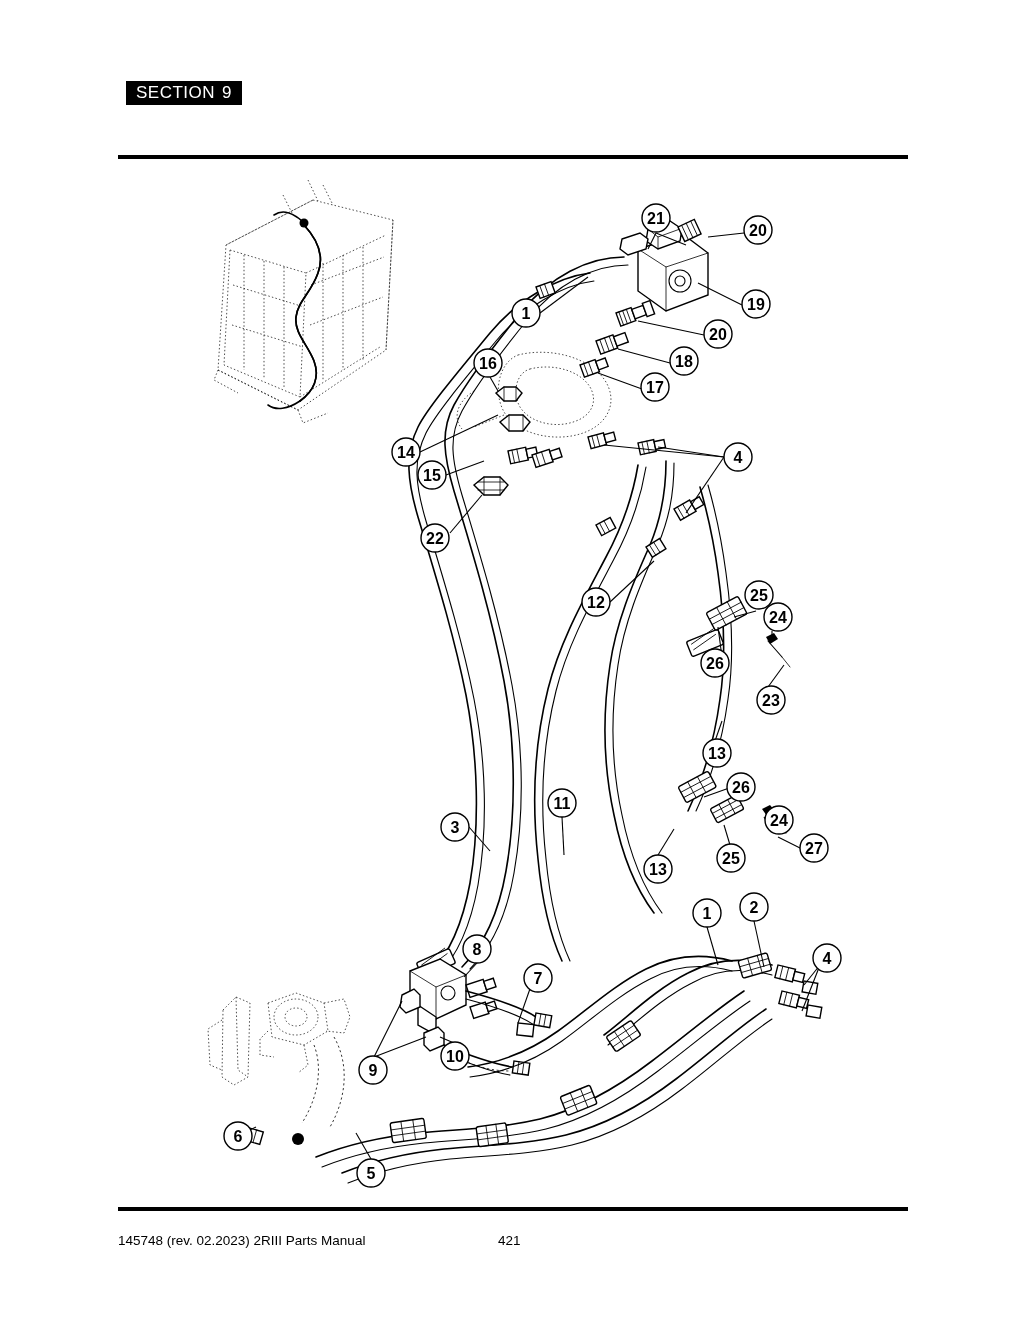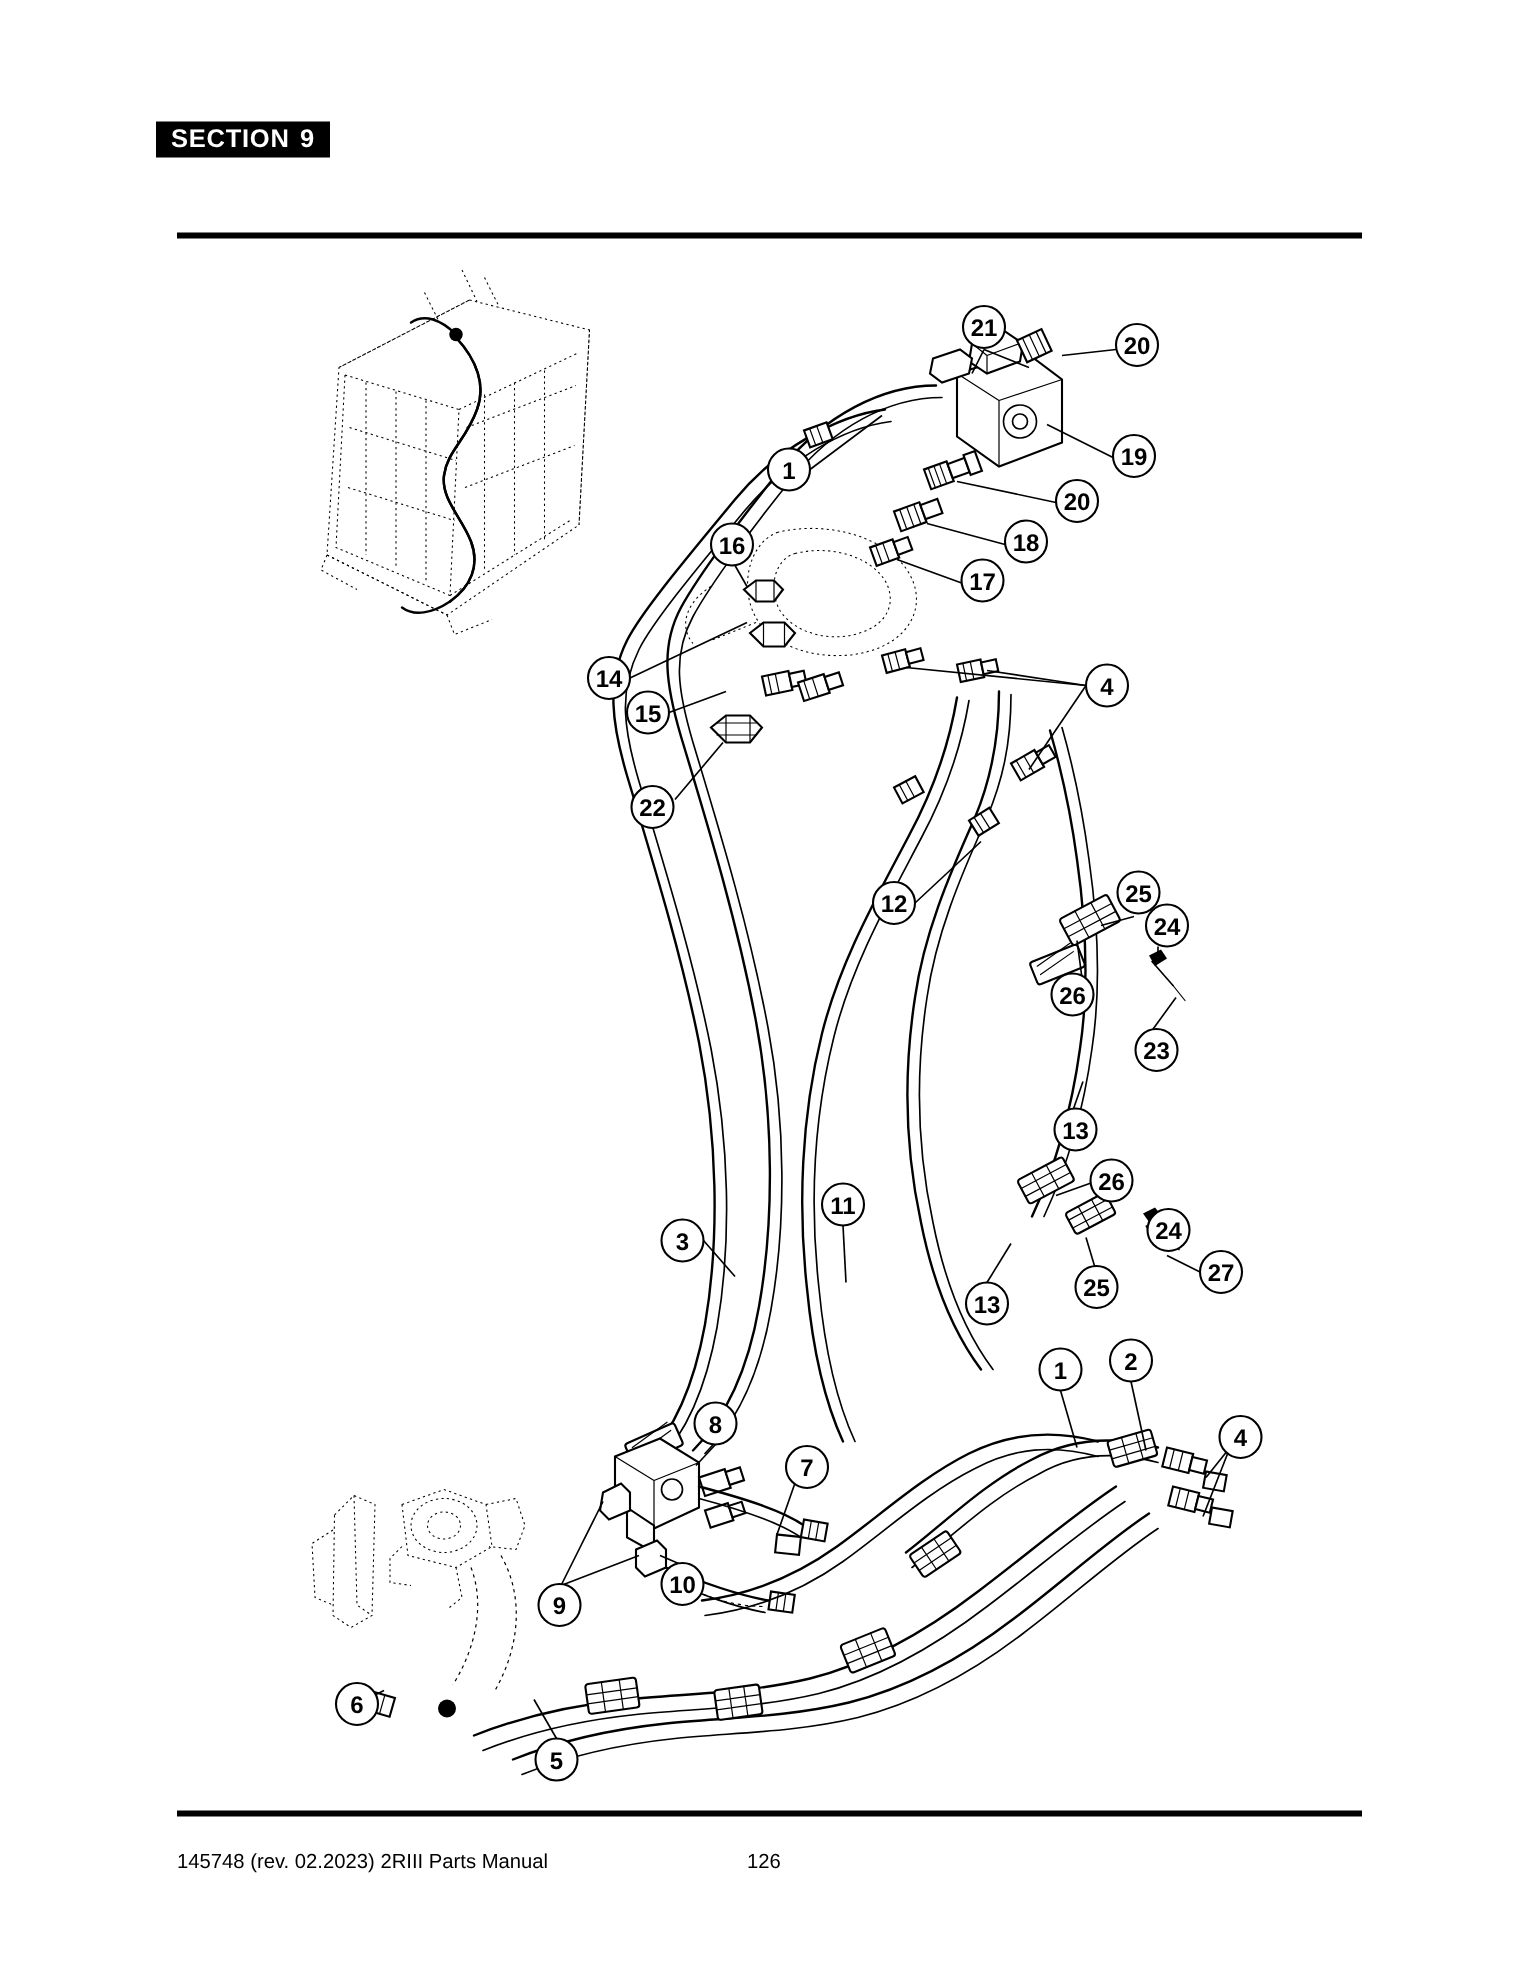--- a/index.html
+++ b/index.html
@@ -18,25 +18,25 @@
   .page {
     position: absolute;
     left: 0; top: 0;
     width: 1024px;
     height: 1325px;
   }
 
   
   .section-tag {
     position: absolute;
-    left: 104px;
+    left: 126px;
     top: 81px;
     background: #000000;
     color: #ffffff;
-    font-weight: bold;
+    font-weight: normal;
     font-size: 17px;
     letter-spacing: 0.5px;
     padding: 3px 10px 4px 10px;
     line-height: 1;
   }
   .section-tag .num {
     margin-left: 7px;
   }
   .title-row {
     position: absolute;
@@ -608,15 +608,15 @@
             <circle cx="253" cy="1008" r="14" class="wh"></circle>
             <text class="ctext" x="253" y="1014">5</text>
           </g>
       </g>
     </svg>
   </div>
 
   <div class="rule-bottom"></div>
 
   <div class="footer-left">145748  (rev. 02.2023) 2RIII Parts Manual</div>
-  <div class="footer-page">126</div>
+  <div class="footer-page">421</div>
 
 </div>
 
 </body></html>

